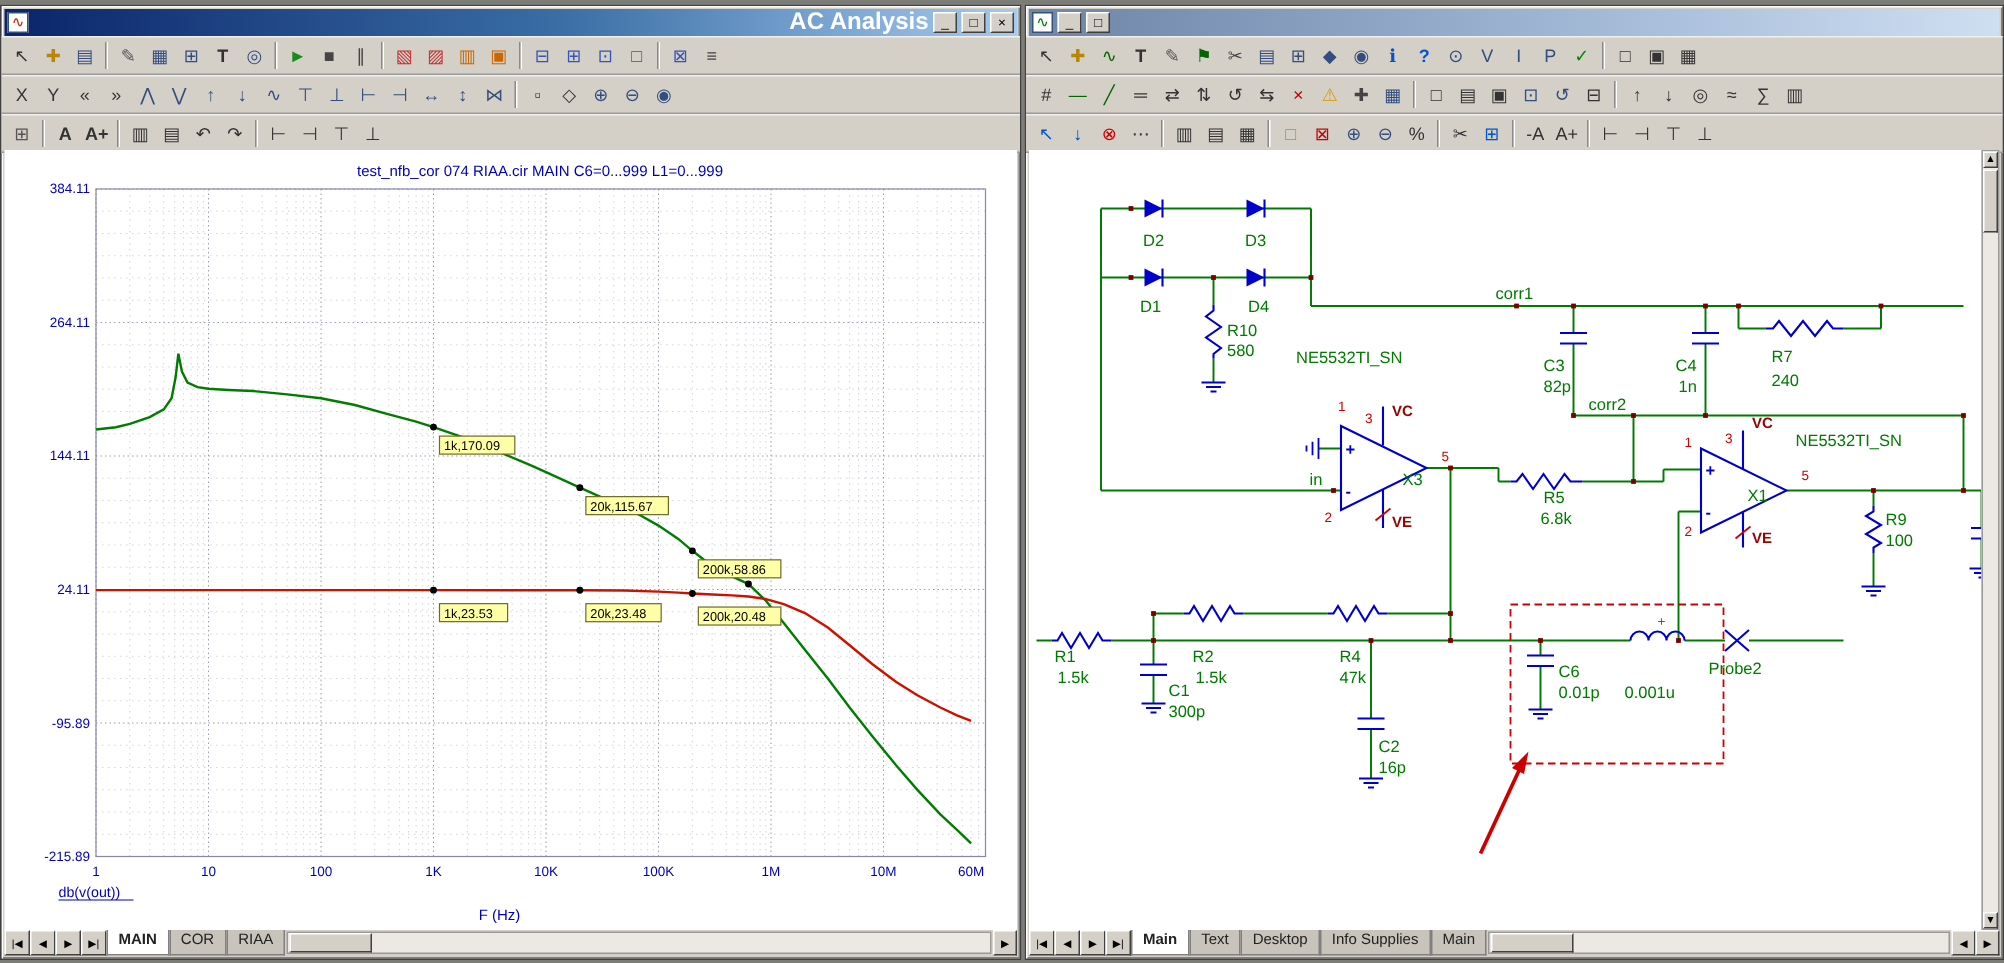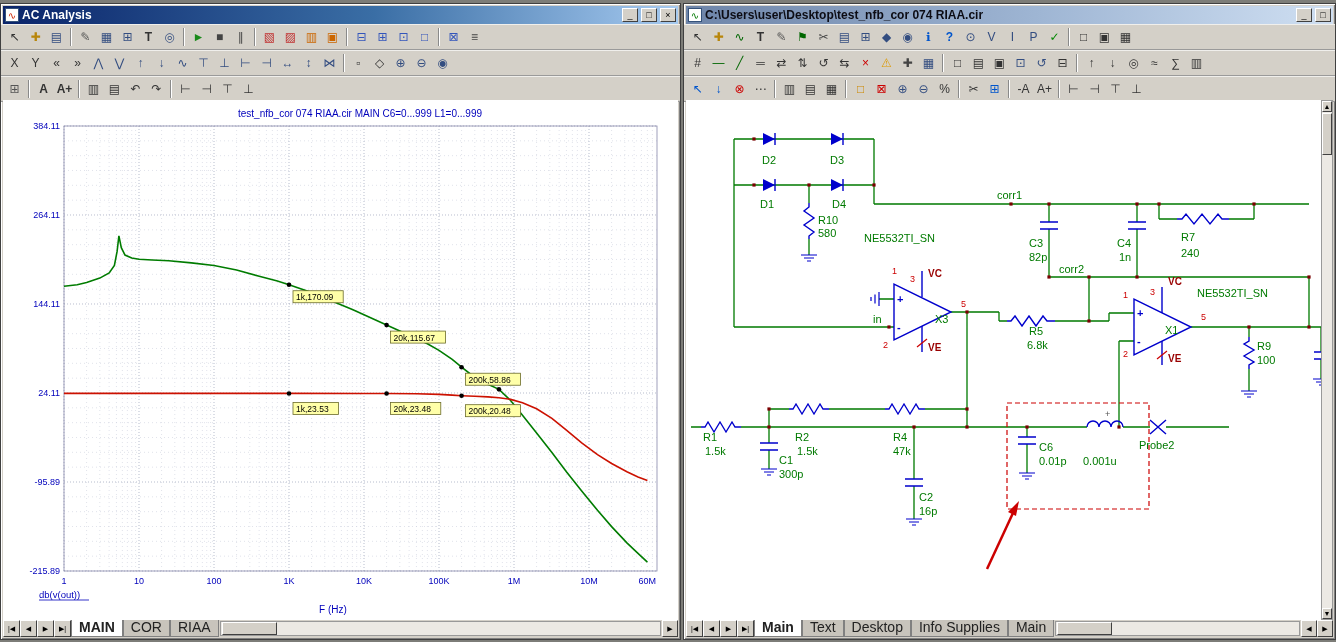--- a/index.html
+++ b/index.html
@@ -3,42 +3,42 @@
 <meta charset="utf-8">
 <style>
   *{box-sizing:border-box;margin:0;padding:0}
   body{width:1336px;height:642px;overflow:hidden;background:#7d7d78;position:relative;
        font-family:"Liberation Sans","DejaVu Sans",sans-serif;}
   .window{position:absolute;background:#d4d0c8;border:1px solid #404040;
           box-shadow:inset 1px 1px 0 #ffffff, inset -1px -1px 0 #808080;}
   .titlebar{height:18px;margin:2px 2px 0 2px;display:flex;align-items:center;gap:3px;padding:0 2px;}
   .titlebar.active{background:linear-gradient(90deg,#0a246a 0%,#3a6ea5 55%,#a6caf0 100%);}
   .titlebar.inactive{background:linear-gradient(90deg,#6d84a8 0%,#9fb6d4 55%,#cfdff2 100%);}
-  .title-text{flex:1;font-size:12px;font-weight:bold;color:#fff;white-space:nowrap;overflow:hidden;}
+  .title-text{flex:1;font-size:16px;font-weight:bold;color:#fff;white-space:nowrap;overflow:hidden;text-align:right;}
   .inactive .title-text{color:#0c0c14;}
   .win-icon{width:14px;height:14px;background:#fff;border:1px solid #35527a;font-size:10px;
             display:flex;align-items:center;justify-content:center;}
   .tb-btn{width:16px;height:14px;background:#d4d0c8;border:1px solid;border-color:#fff #404040 #404040 #fff;
           font-size:9px;line-height:11px;text-align:center;padding:0;font-family:inherit;}
   .toolbar{height:26px;display:flex;align-items:center;padding:1px 3px;background:#d4d0c8;
            border-bottom:1px solid #9a9a9a;box-shadow:inset 0 1px 0 #f0efec;overflow:hidden;}
   .ticon{min-width:21px;height:20px;display:flex;align-items:center;justify-content:center;
          font-size:12px;color:#333;}
   .tsep{width:2px;height:18px;border-left:1px solid #8a8a8a;border-right:1px solid #fff;margin:0 3px;}
   .plot-area{position:absolute;left:2px;right:2px;top:96px;bottom:19px;background:#fff;overflow:hidden;}
   .sch-area{position:absolute;left:2px;right:14px;top:96px;bottom:19px;background:#fff;overflow:hidden;}
   .bottombar{position:absolute;left:2px;right:2px;bottom:2px;height:17px;background:#d4d0c8;
              display:flex;align-items:stretch;font-size:10px;}
   .sbtn{background:#d4d0c8;border:1px solid;border-color:#fff #404040 #404040 #fff;font-size:7px;
         display:flex;align-items:center;justify-content:center;padding:0;font-family:inherit;}
   .navgroup{display:flex;}
   .navgroup .sbtn{width:17px;}
   .tabs{display:flex;align-items:stretch;}
   .tab{padding:0 7px;line-height:14px;background:#c8c4bc;border:1px solid #808080;border-top:none;
-       font-size:14px;color:#222;}
+       font-size:10px;color:#222;}
   .tab.selected{background:#ffffff;font-weight:bold;}
   .hscroll{flex:1;background:#ece9e4;border:1px solid #999;margin:1px;position:relative;}
   .hthumb{position:absolute;left:1px;top:0;bottom:0;width:55px;background:#d4d0c8;
           border:1px solid;border-color:#fff #404040 #404040 #fff;}
   .vscroll{position:absolute;top:96px;right:2px;width:12px;bottom:19px;background:#ece9e4;border:1px solid #999;}
   .vscroll .sbtn{position:absolute;left:0;width:10px;height:11px;}
   .vthumb{position:absolute;left:0;top:12px;width:10px;height:42px;background:#d4d0c8;
           border:1px solid;border-color:#fff #404040 #404040 #fff;}
   .pt{fill:#0000bb;font-size:10px;}
   .legend{font-size:9.5px;}
@@ -296,21 +296,20 @@
       </div>
     <button class="sbtn" style="width:16px">▶</button>
   </div>
 </div>
 
 <div class="window" style="left:683px;top:3px;width:653px;height:637px">
   <div class="titlebar inactive">
     <div class="win-icon">
         <span style="color:#007a00">∿</span>
       </div>
-    <div class="title-text">C:\Users\user\Desktop\test_nfb_cor 074 RIAA.cir</div>
     <button class="tb-btn">_</button>
     <button class="tb-btn">□</button>
   </div>
   <div class="toolbar">
       <span class="ticon" title="select-cursor">↖</span>
       <span class="ticon" title="pan" style="color: rgb(184, 134, 11);">✚</span>
       <span class="ticon" title="wire-mode" style="color: rgb(0, 102, 0);">∿</span>
       <span class="ticon" title="text-tool" style="font-weight: bold;">T</span>
       <span class="ticon" title="graphics" style="color: rgb(85, 85, 85);">✎</span>
       <span class="ticon" title="flag" style="color: rgb(0, 102, 0);">⚑</span>

